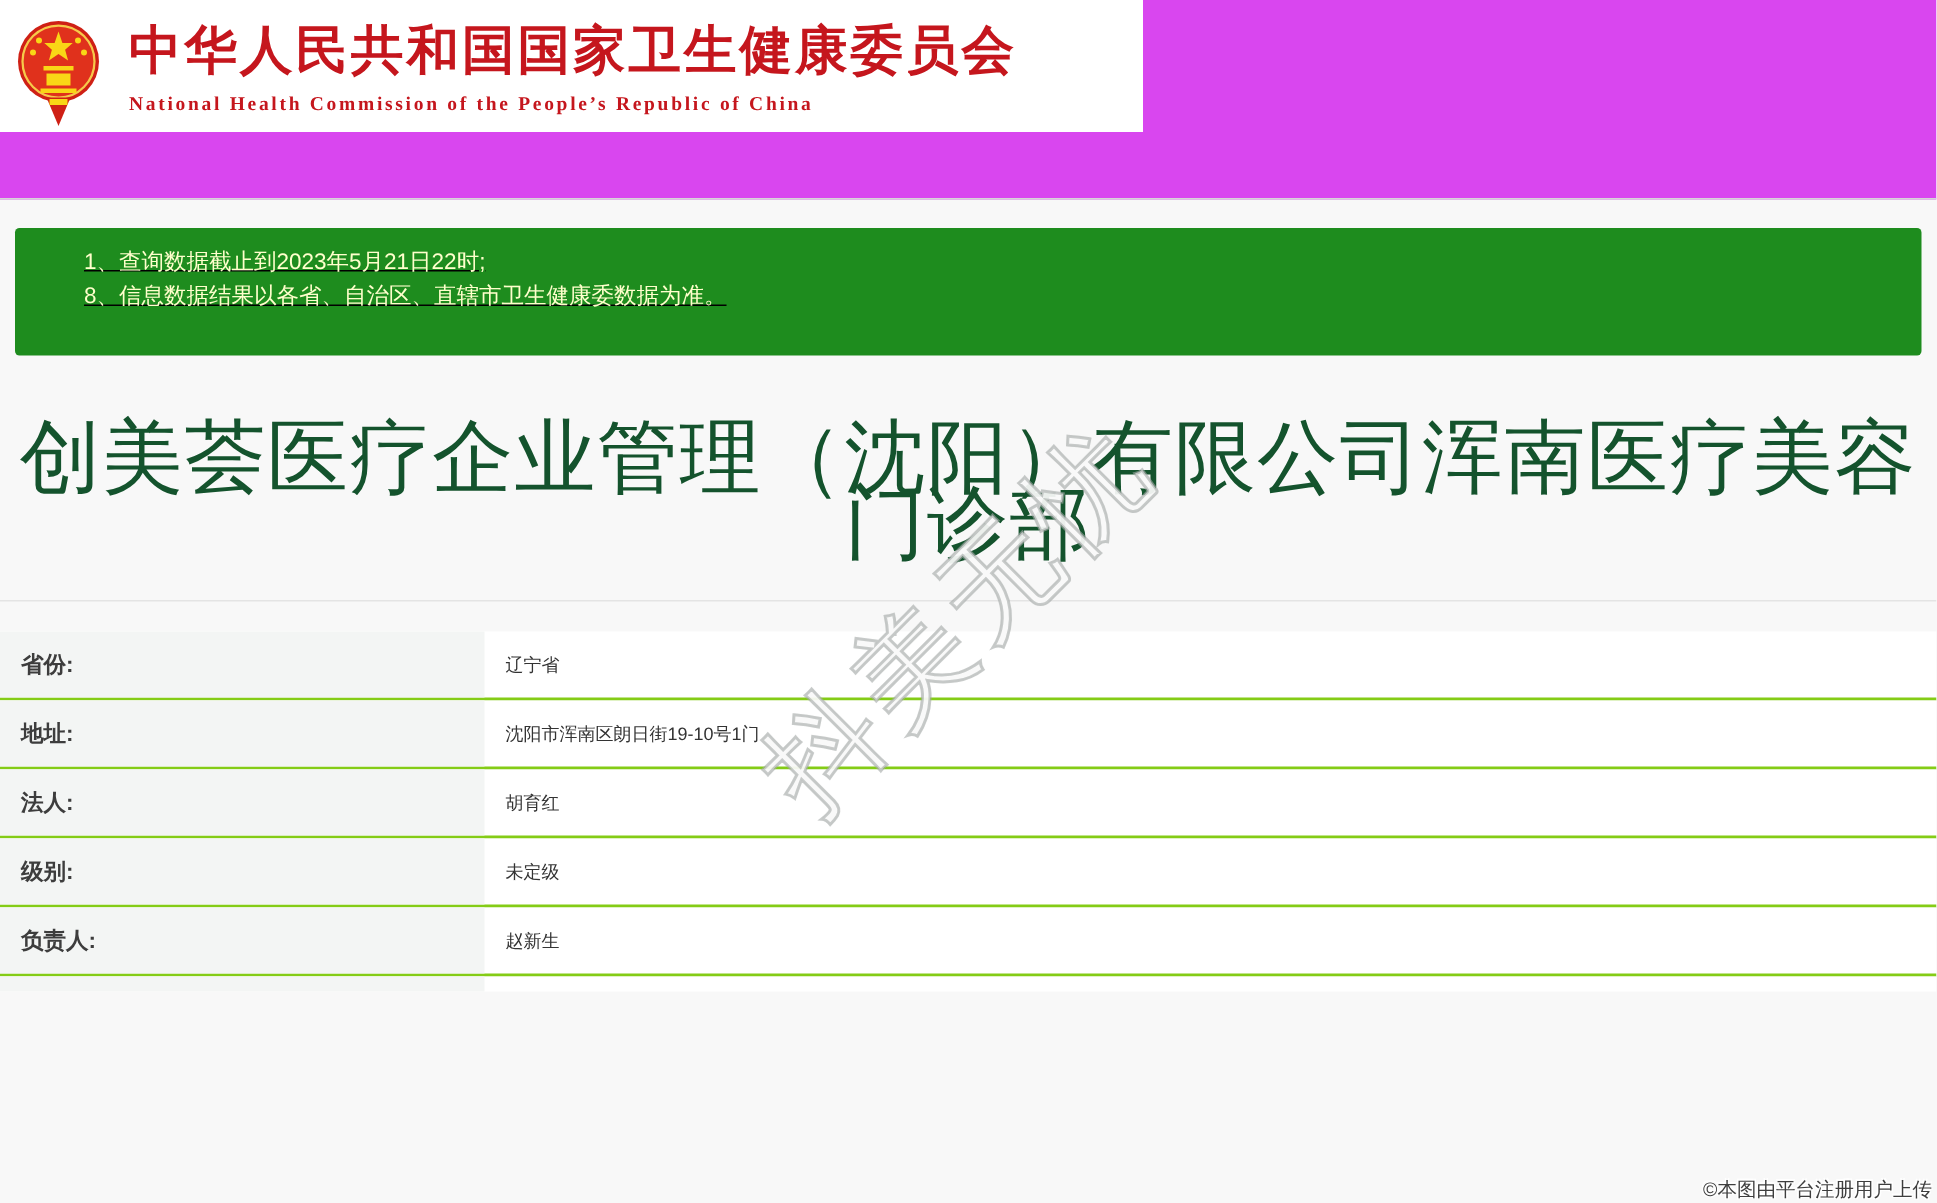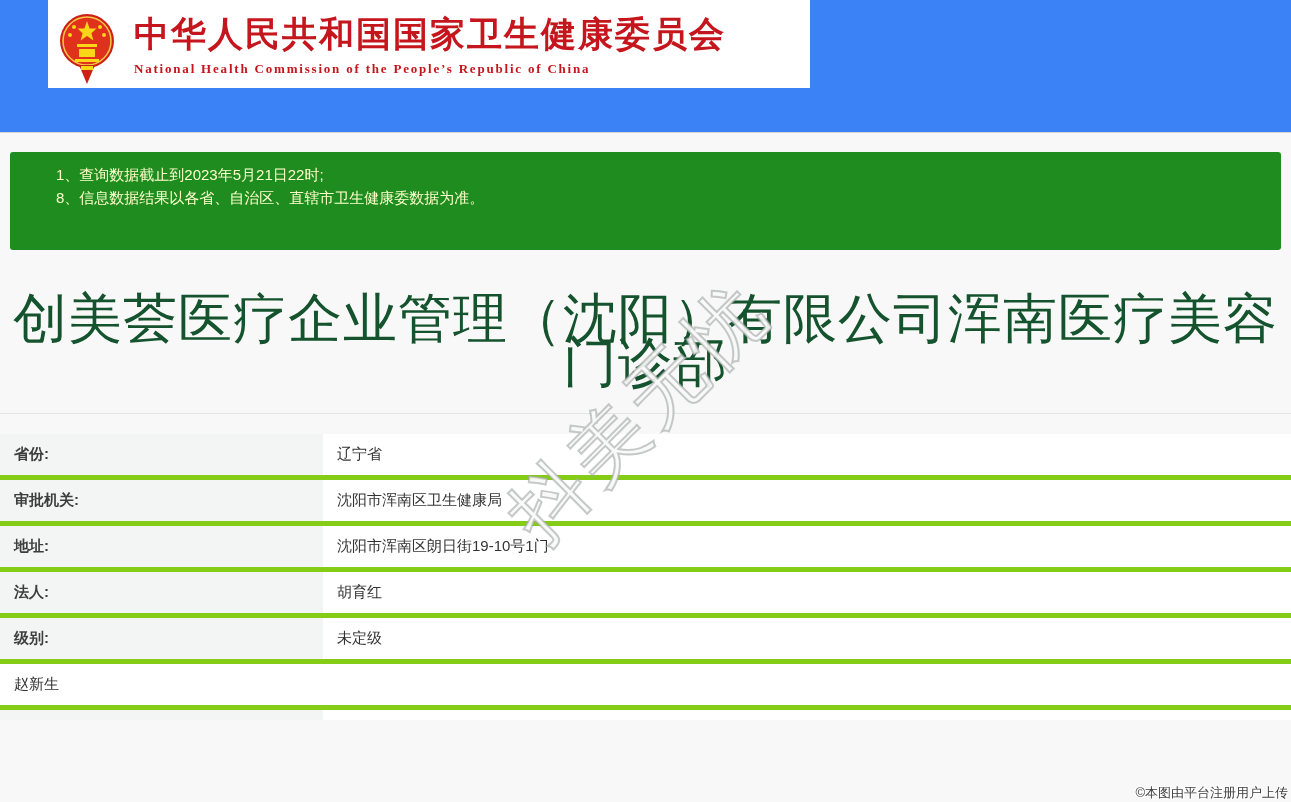--- a/index.html
+++ b/index.html
@@ -2,49 +2,49 @@
 <html><head>
 <meta charset="utf-8">
 <style>
   html,body{margin:0;padding:0;}
   body{
     width:1291px;height:802px;overflow:hidden;position:relative;
     font-family:"Liberation Sans","DejaVu Sans",sans-serif;
     background:#f8f8f8;
   }
   
-  .top-strip{height:133px;background:#3b82f6;border-bottom:1px solid #d6d6d6;box-sizing:border-box;padding-left:48px;}
+  .top-strip{height:133px;background:#d946ef;border-bottom:1px solid #d6d6d6;box-sizing:border-box;}
   .header-box{width:762px;height:88px;background:#ffffff;display:flex;align-items:center;}
   .emblem{width:58px;height:74px;margin:6px 0 0 10px;flex:0 0 auto;}
   .header-titles{margin-left:18px;}
   .cn-title{font-size:35px;font-weight:bold;color:#c5161d;letter-spacing:2px;line-height:40px;margin-top:2px;}
   .en-title{font-size:13px;font-weight:bold;color:#c5161d;letter-spacing:1.8px;margin-top:7px;font-family:Liberation Serif, serif;}
   
   .content{background:#f8f8f8;}
   .notice{
-    margin:19px 10px 0;height:98px;box-sizing:border-box;
-    background:#1e8c1e;border-radius:3px;padding:11px 10px 0 46px;
+    margin:19px 10px 0;height:85px;box-sizing:border-box;
+    background:#1e8c1e;border-radius:3px;padding:11px 10px 0 46px;text-decoration:underline;
   }
   .notice-line{color:#ffffcc;font-size:15px;line-height:23px;white-space:nowrap;}
   h1.inst-title{
     margin:46px 0 0;text-align:center;font-size:54px;font-weight:400;
     color:#14532d;line-height:44px;letter-spacing:1px;
   }
   .thin-divider{border:none;border-top:1px solid #e4e4e4;margin:29px 0 0;}
   
   .details{margin-top:20px;}
-  .drow{display:flex;height:46px;box-sizing:border-box;border-bottom:5px solid #84cc16;background:#ffffff;}
+  .drow{display:flex;height:46px;box-sizing:border-box;border-bottom:2px solid #84cc16;background:#ffffff;}
   .drow.partial{height:10px;border-bottom:none;}
   .dlabel{
     width:323px;flex:0 0 auto;background:#f3f5f4;display:flex;align-items:center;
     padding-left:14px;box-sizing:border-box;font-weight:bold;font-size:15px;color:#3d3d3d;
   }
   .dvalue{
     flex:1;display:flex;align-items:center;padding-left:14px;
-    font-size:15px;color:#333;white-space:nowrap;overflow:hidden;
+    font-size:12px;color:#333;white-space:nowrap;overflow:hidden;
   }
   
   .watermark{
     position:absolute;left:450px;top:362px;width:380px;text-align:center;
     font-size:76px;letter-spacing:6px;color:rgba(255,255,255,0.88);
     -webkit-text-stroke:2px rgba(165,170,168,0.6);
     text-shadow:0 0 1px rgba(160,160,160,0.5);
     transform:rotate(-45deg);z-index:4;pointer-events:none;white-space:nowrap;
   }
   .stamp{
@@ -93,36 +93,33 @@
     <h1 class="inst-title">创美荟医疗企业管理（沈阳）有限公司浑南医疗美容门诊部</h1>
 
     <hr class="thin-divider">
 
     <div class="details" id="details-table">
         <div class="drow">
           <div class="dlabel">省份:</div>
           <div class="dvalue">辽宁省</div>
         </div>
         <div class="drow">
-          <div class="dlabel">审批机关:</div>
-          <div class="dvalue">沈阳市浑南区卫生健康局</div>
-        </div>
-        <div class="drow">
           <div class="dlabel">地址:</div>
           <div class="dvalue">沈阳市浑南区朗日街19-10号1门</div>
         </div>
         <div class="drow">
           <div class="dlabel">法人:</div>
           <div class="dvalue">胡育红</div>
         </div>
         <div class="drow">
           <div class="dlabel">级别:</div>
           <div class="dvalue">未定级</div>
         </div>
         <div class="drow">
+          <div class="dlabel">负责人:</div>
           <div class="dvalue">赵新生</div>
         </div>
       </div>
     <div class="drow partial">
       <div class="dlabel"></div>
       <div class="dvalue"></div>
     </div>
   </div>
 
   <div class="watermark">抖美无忧</div>

